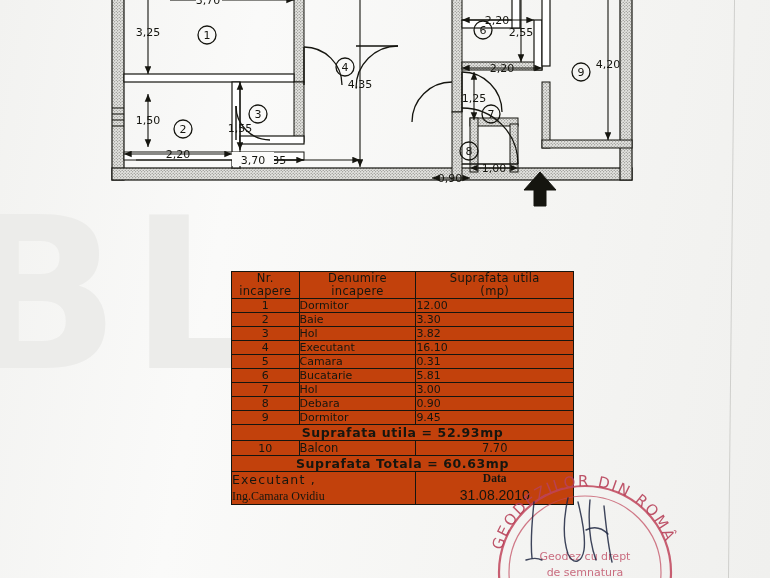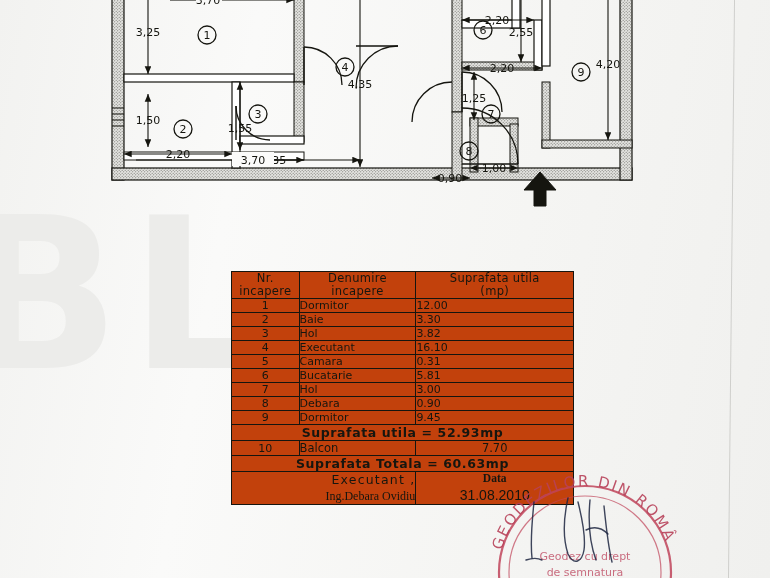--- a/index.html
+++ b/index.html
@@ -113,21 +113,21 @@
     text-align: center;
     font-size: 12.5px;
     font-weight: bold;
     letter-spacing: 0.6px;
     padding: 3px 0 4px 0;
   }
   .balcon-nr   { text-align: center; font-size: 11px; padding: 6px 0; }
   .balcon-name { text-align: left;   font-size: 11.5px; padding: 6px 0 6px 14px; }
   .balcon-area { text-align: center; font-size: 11.5px; padding: 6px 0; }
   .exec-left {
-    text-align: right;
+    text-align: left;
     padding: 3px 0 5px 0;
     vertical-align: top;
   }
   .exec-title {
     font-size: 12.5px;
     letter-spacing: 1.2px;
     display: block;
     margin-bottom: 2px;
   }
   .exec-name {
@@ -478,21 +478,21 @@
         <td class="balcon-nr">10</td>
         <td class="balcon-name">Balcon</td>
         <td class="balcon-area">7.70</td>
       </tr>
       <tr class="total-row">
         <td colspan="3">Suprafata Totala = 60.63mp</td>
       </tr>
       <tr>
         <td class="exec-left" colspan="2">
           <span class="exec-title">Executant ,</span>
-          <span class="exec-name">Ing.Debara Ovidiu</span>
+          <span class="exec-name">Ing.Camara Ovidiu</span>
         </td>
         <td class="date-cell">
           <span class="date-label">Data</span>
           <span class="date-value">31.08.2010</span>
         </td>
       </tr>
     </tbody>
   </table>
 
   <div id="stamp">

